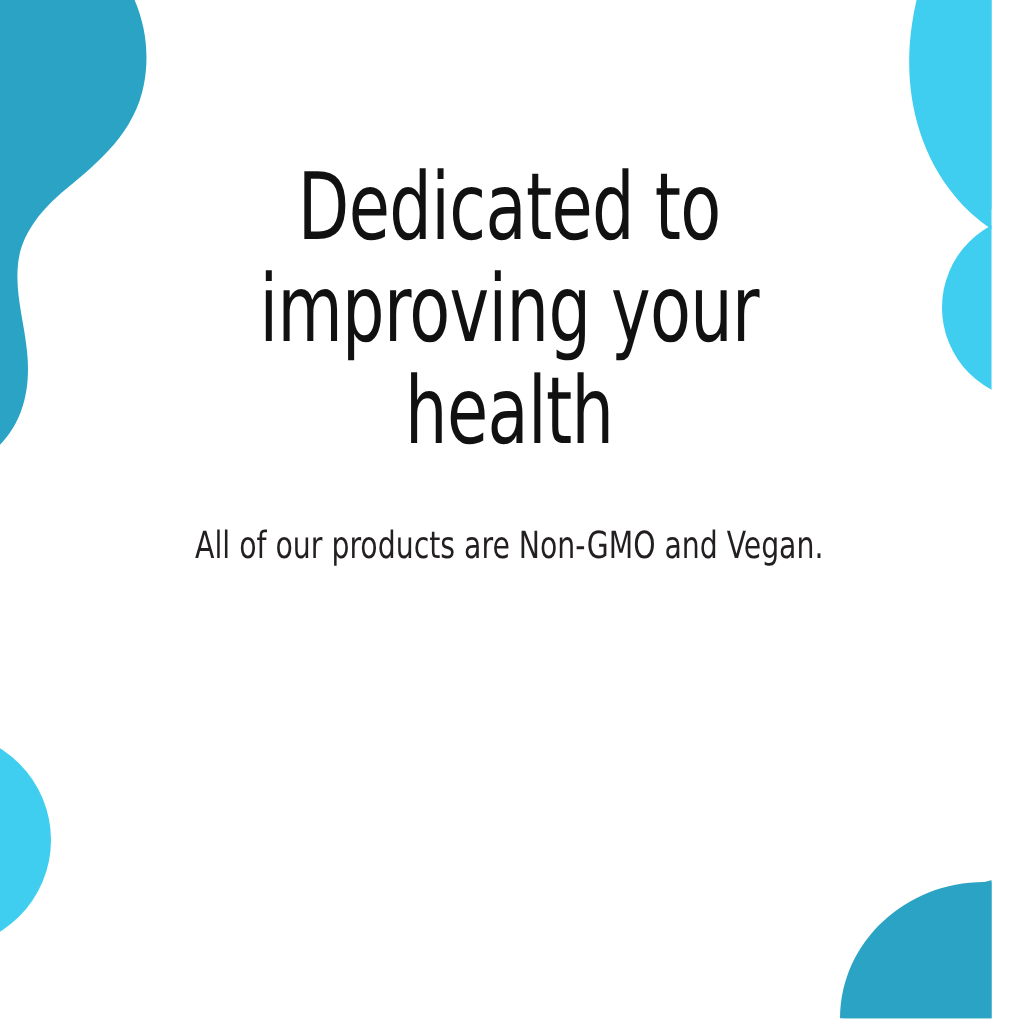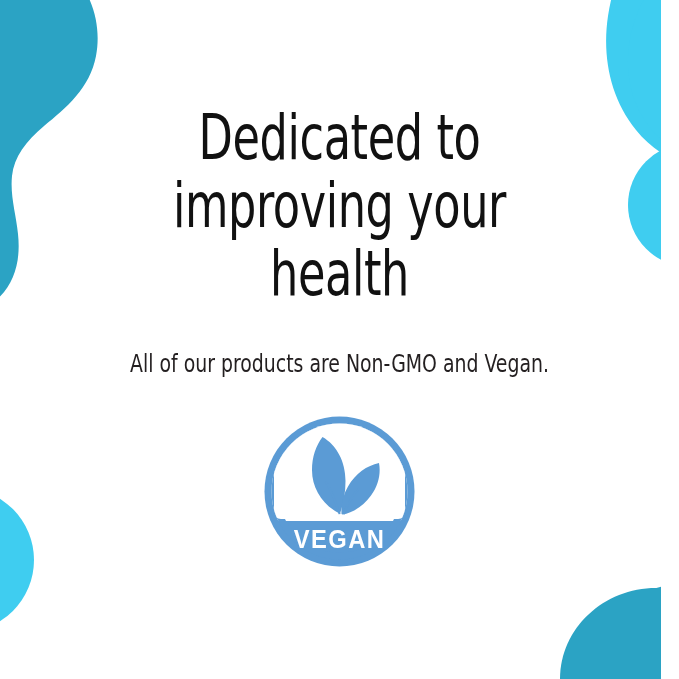--- a/index.html
+++ b/index.html
@@ -121,48 +121,15 @@
     <span class="hl-line">Dedicated to</span>
     <span class="hl-line">improving your</span>
     <span class="hl-line">health</span>
   </div>
 
   <div class="subtitle">All of our products are Non-GMO and Vegan.</div>
 
   <div class="badges">
 
 
-    <div class="badge">
-      <svg viewBox="0 0 159 159" xmlns="http://www.w3.org/2000/svg">
-        <defs>
-          <clipPath id="veganClip">
-            <circle cx="79.5" cy="79.5" r="68"></circle>
-          </clipPath>
-        </defs>
-
-        <circle cx="79.5" cy="79.5" r="75" fill="#5B9BD5"></circle>
-
-        <g clip-path="url(#veganClip)">
-          <path fill="#ffffff" d="M 6,102 L 6,-10 L 153,-10 L 153,102
-                   C 153,106 150,109 146,109 L 13,109 C 9,109 6,106 6,102 Z"></path>
-          <circle cx="79.5" cy="79.5" r="68" fill="none" stroke="#5B9BD5" stroke-width="14"></circle>
-          <path fill="#ffffff" d="M 14,100 L 14,8 L 145,8 L 145,100
-                   C 145,104 142,107 138,107 L 21,107 C 17,107 14,104 14,100 Z"></path>
-        </g>
-
-        <g fill="#5B9BD5">
-          <path d="M79.5,101.5 C63,93 52,77 52,58 C52,45 56,33.5 62.5,25
-                   C76.5,33 85.5,49.5 85.5,69 C85.5,81 83.5,91.5 80.5,100
-                   C80.2,101 79.9,101.6 79.5,101.5 Z"></path>
-          <path d="M81.5,102 C81,93 83,83 88,74.5 C95.5,61.5 107,53.5 119,51
-                   C121,61 118.5,73.5 111,83.5 C103,94.5 92,101 82.5,102.5 Z"></path>
-          <path d="M78.6,102.3 C75,91 70.5,79.5 64.5,69.5 L66.2,68.5
-                   C72.5,78.8 77,90.5 80.6,102 Z"></path>
-          <path d="M82.8,102 C86,92.5 91.5,83 98.5,75.5 L100,76.8
-                   C93.4,84 88,93.2 84.8,102.4 Z"></path>
-        </g>
-
-        <text x="79.5" y="136" text-anchor="middle" font-family="Liberation Sans, sans-serif" font-size="25" font-weight="bold" fill="#ffffff" letter-spacing="1.5" transform="scale(0.95,1) translate(4.2,0)">VEGAN</text>
-      </svg>
-    </div>
 
   </div>
 </div>
 
 </body></html>

